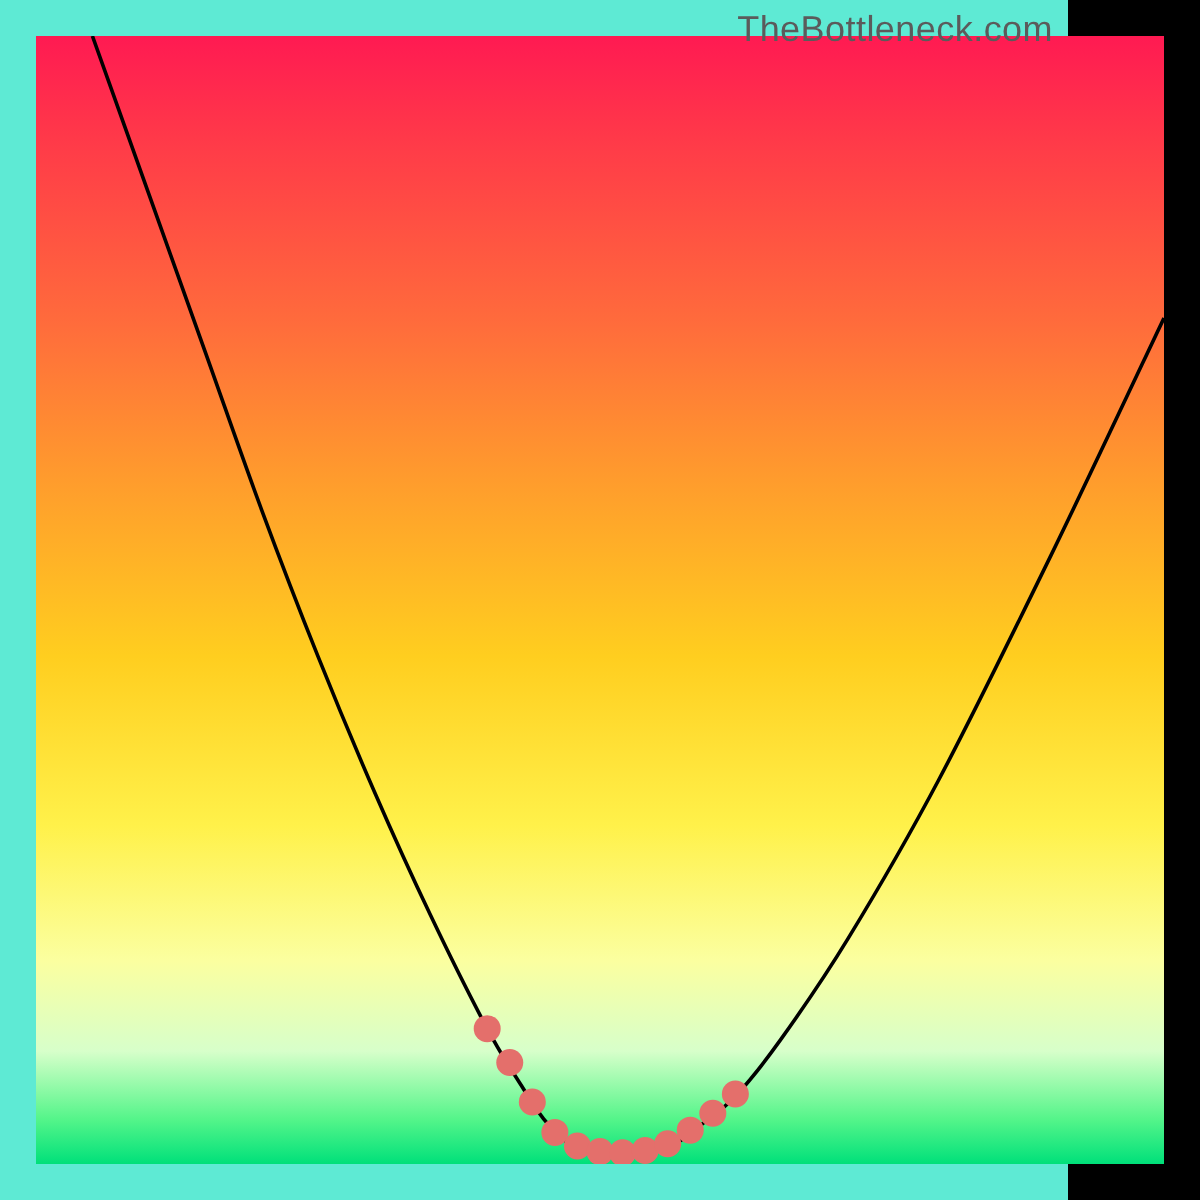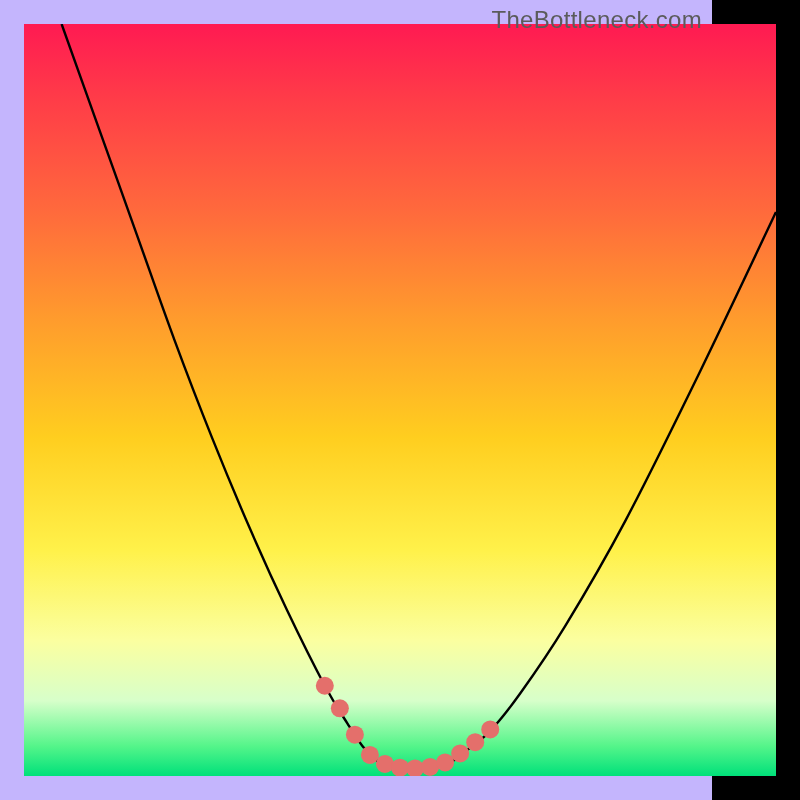--- a/index.html
+++ b/index.html
@@ -8,21 +8,21 @@
     width: 800px;
     height: 800px;
     overflow: hidden;
     background: #000;
     font-family: Arial, Helvetica, sans-serif;
   }
   .frame {
     position: relative;
     width: 712px;
     height: 800px;
-    background: #c4b5fd;
+    background: #5eead4;
   }
   .gradient-bg {
     position: absolute;
     left: 24px;
     top: 24px;
     width: 752px;
     height: 752px;
     background: linear-gradient(
       to bottom,
       #ff1a52 0%,

